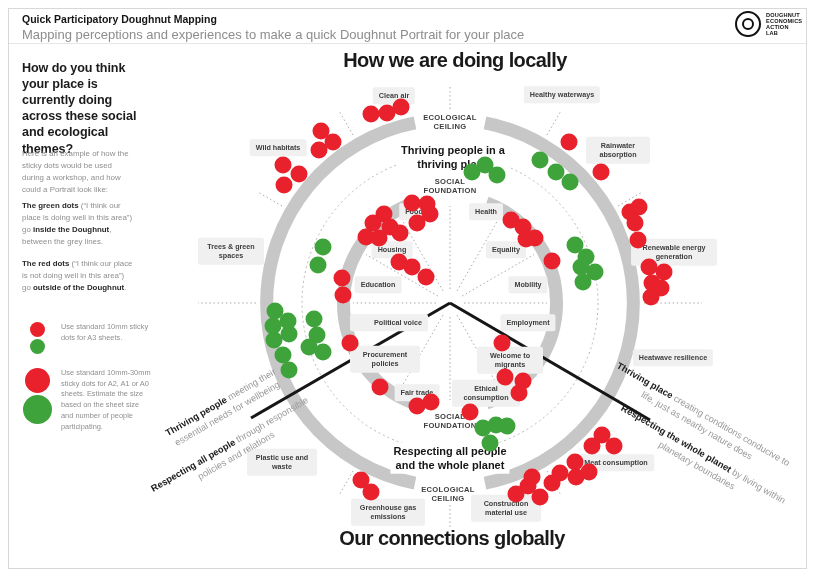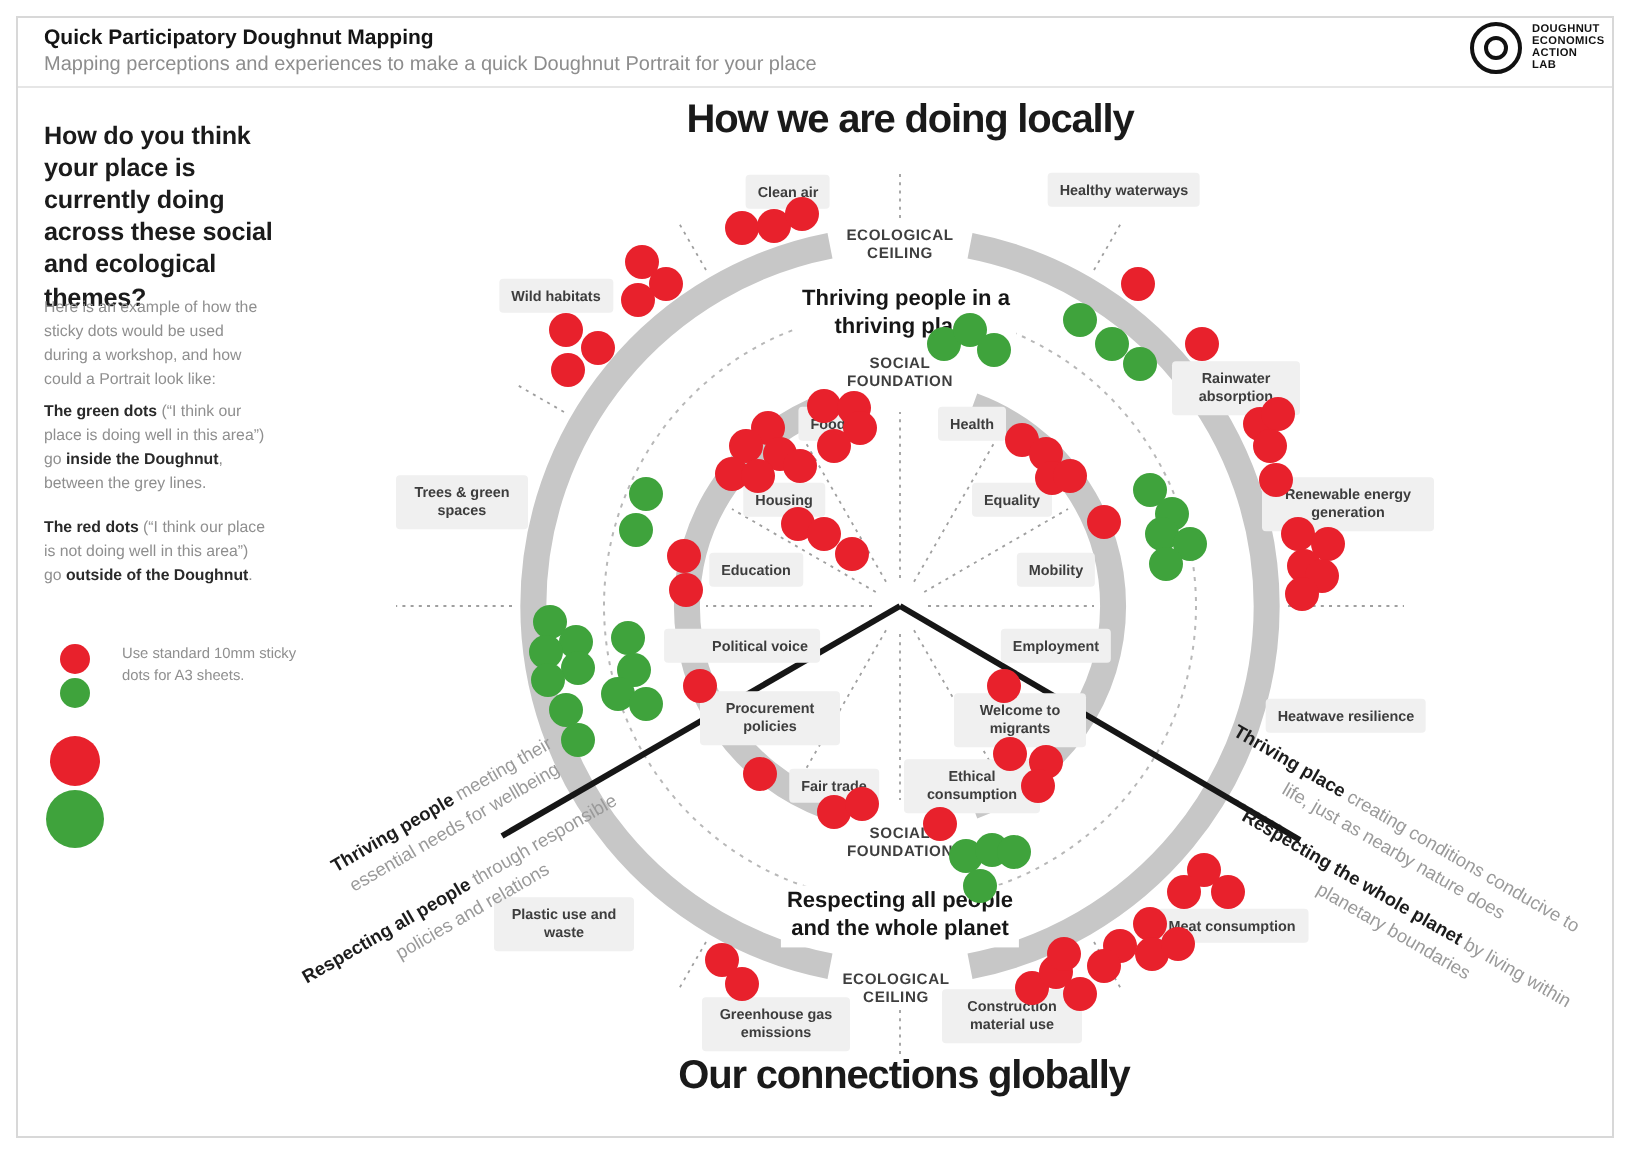--- a/index.html
+++ b/index.html
@@ -1,21 +1,21 @@
 <!DOCTYPE html>
 <html><head>
 <meta charset="utf-8">
 <style>
   html,body{margin:0;padding:0;}
   body{width:815px;height:576px;position:relative;background:#fff;overflow:hidden;
        font-family:"Liberation Sans","DejaVu Sans",sans-serif;}
   .frame{position:absolute;left:8px;top:8px;width:797px;height:559px;border:1px solid #d8d8d8;}
   .header-line{position:absolute;left:9px;top:43px;width:797px;height:1px;background:#e6e6e6;}
   .h-title{position:absolute;left:22px;top:13px;font-size:10.5px;font-weight:bold;color:#151515;}
-  .h-sub{position:absolute;left:22px;top:27px;font-size:10px;color:#8d8d8d;}
+  .h-sub{position:absolute;left:22px;top:27px;font-size:13px;color:#8d8d8d;}
   .logo{position:absolute;left:735px;top:11px;display:flex;align-items:center;gap:5px;}
   .logo-ring{width:22px;height:22px;border:2.6px solid #111;border-radius:50%;
              display:flex;align-items:center;justify-content:center;}
   .logo-hole{width:8px;height:8px;border:2.6px solid #111;border-radius:50%;}
   .logo-text{font-size:5.6px;font-weight:800;color:#111;line-height:1.12;letter-spacing:.2px;}
   .sidebar-h{position:absolute;left:22px;top:60px;width:118px;font-size:12.6px;font-weight:bold;
              color:#1b1b1b;line-height:1.28;letter-spacing:-.1px;}
   .sidebar-p{position:absolute;left:22px;width:112px;font-size:7.9px;color:#8f8f8f;line-height:1.5;}
   .sidebar-p b{color:#2a2a2a;}
   .legend-row{position:absolute;left:22px;display:flex;gap:9px;}
@@ -75,20 +75,21 @@
     <span class="dot" style="width:15px;height:15px;background:#e8212c;"></span>
     <span class="dot" style="width:15px;height:15px;background:#3fa33c;"></span>
   </div>
   <div class="legend-text">Use standard 10mm sticky dots for A3 sheets.</div>
 </div>
 <div class="legend-row" style="top:368px;">
   <div class="legend-dots">
     <span class="dot" style="width:25px;height:25px;background:#e8212c;"></span>
     <span class="dot" style="width:29px;height:29px;background:#3fa33c;"></span>
   </div>
+  <div class="legend-text">Use standard 10mm-30mm  sticky dots for A2, A1 or A0 sheets. Estimate the size based on the sheet size and number of people participating.</div>
 </div>
 
 <div class="title-top" style="left:455px;top:49px;">How we are doing locally</div>
 <div class="title-bottom" style="left:452px;top:527px;">Our connections globally</div>
 
 <svg id="base-svg" width="815" height="576" viewBox="0 0 815 576">
   <circle cx="450" cy="303" r="148" fill="none" stroke="#b8b8b8" stroke-width="1" stroke-dasharray="2 3"></circle>
   <path d="M485 122.9 A183.5 183.5 0 0 1 485 483.1" fill="none" stroke="#c7c7c7" stroke-width="13"></path>
   <path d="M415 122.9 A183.5 183.5 0 0 0 415 483.1" fill="none" stroke="#c7c7c7" stroke-width="13"></path>
   <path d="M486.4 202.9 A106.5 106.5 0 0 1 486.4 403.1" fill="none" stroke="#c7c7c7" stroke-width="13"></path>
@@ -119,36 +120,36 @@
       <line x1="443" y1="290.87564434701784" x2="401.49999999999994" y2="218.99553583290947" stroke="#9f9f9f" stroke-width="0.9" stroke-dasharray="1.5 2.6"></line>
       <line x1="352.9999999999999" y1="134.99107166581896" x2="338.9999999999999" y2="110.74236035985467" stroke="#9f9f9f" stroke-width="0.9" stroke-dasharray="1.5 2.6"></line>
     </g>
   <path d="M450 303 L251 418" stroke="#161616" stroke-width="3"></path>
   <path d="M450 303 L650 420" stroke="#161616" stroke-width="3"></path>
 </svg>
 
 <div id="labels-layer">
     <div class="theme-label nw" style="left: 394px; top: 96px;">Clean air</div>
     <div class="theme-label nw" style="left: 530px; top: 95px; margin-left: 32px;">Healthy waterways</div>
-    <div class="theme-label" style="left: 618px; top: 150px; width: 52px; margin-top: 44px;">Rainwater absorption</div>
+    <div class="theme-label" style="left: 618px; top: 150px; width: 52px;">Rainwater absorption</div>
     <div class="theme-label" style="left: 674px; top: 252px; width: 74px;">Renewable energy generation</div>
     <div class="theme-label nw" style="left: 673px; top: 358px;">Heatwave resilience</div>
     <div class="theme-label nw" style="left: 616px; top: 463px;">Meat consumption</div>
     <div class="theme-label" style="left: 506px; top: 508px; width: 58px;">Construction material use</div>
     <div class="theme-label" style="left: 388px; top: 512px; width: 62px;">Greenhouse gas emissions</div>
     <div class="theme-label" style="left: 282px; top: 462px; width: 58px;">Plastic use and waste</div>
     <div class="theme-label" style="left: 231px; top: 251px; width: 54px;">Trees &amp; green spaces</div>
     <div class="theme-label nw" style="left: 278px; top: 148px;">Wild habitats</div>
     <div class="theme-label nw" style="left: 414px; top: 212px;">Food</div>
     <div class="theme-label nw" style="left: 486px; top: 212px;">Health</div>
     <div class="theme-label nw" style="left: 392px; top: 250px;">Housing</div>
     <div class="theme-label nw" style="left: 506px; top: 250px;">Equality</div>
     <div class="theme-label nw" style="left: 378px; top: 285px; text-align: right;">Education</div>
     <div class="theme-label nw" style="left: 528px; top: 285px;">Mobility</div>
-    <div class="theme-label nw" style="left: 371px; top: 323px; padding-left: 24px;">Political voice</div>
+    <div class="theme-label nw" style="left: 389px; top: 323px; padding-left: 24px;">Political voice</div>
     <div class="theme-label nw" style="left: 528px; top: 323px;">Employment</div>
     <div class="theme-label" style="left: 385px; top: 359px; width: 58px;">Procurement policies</div>
     <div class="theme-label" style="left: 510px; top: 360px; width: 54px;">Welcome to migrants</div>
     <div class="theme-label nw" style="left: 417px; top: 393px;">Fair trade</div>
     <div class="theme-label" style="left: 486px; top: 393px; width: 56px;">Ethical consumption</div>
     <div class="caption-ring" style="left: 450px; top: 122px;">ECOLOGICAL
 CEILING</div>
     <div class="caption-ring" style="left: 450px; top: 186px;">SOCIAL
 FOUNDATION</div>
     <div class="caption-ring" style="left: 450px; top: 421px;">SOCIAL

